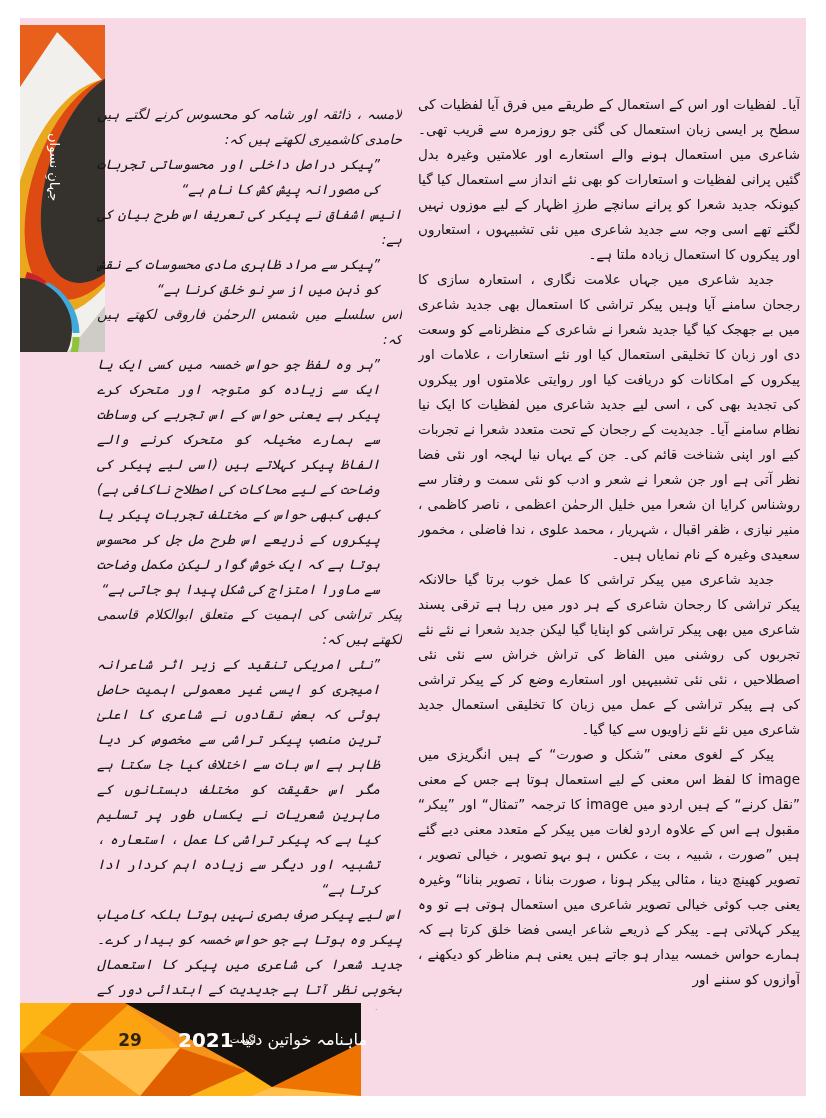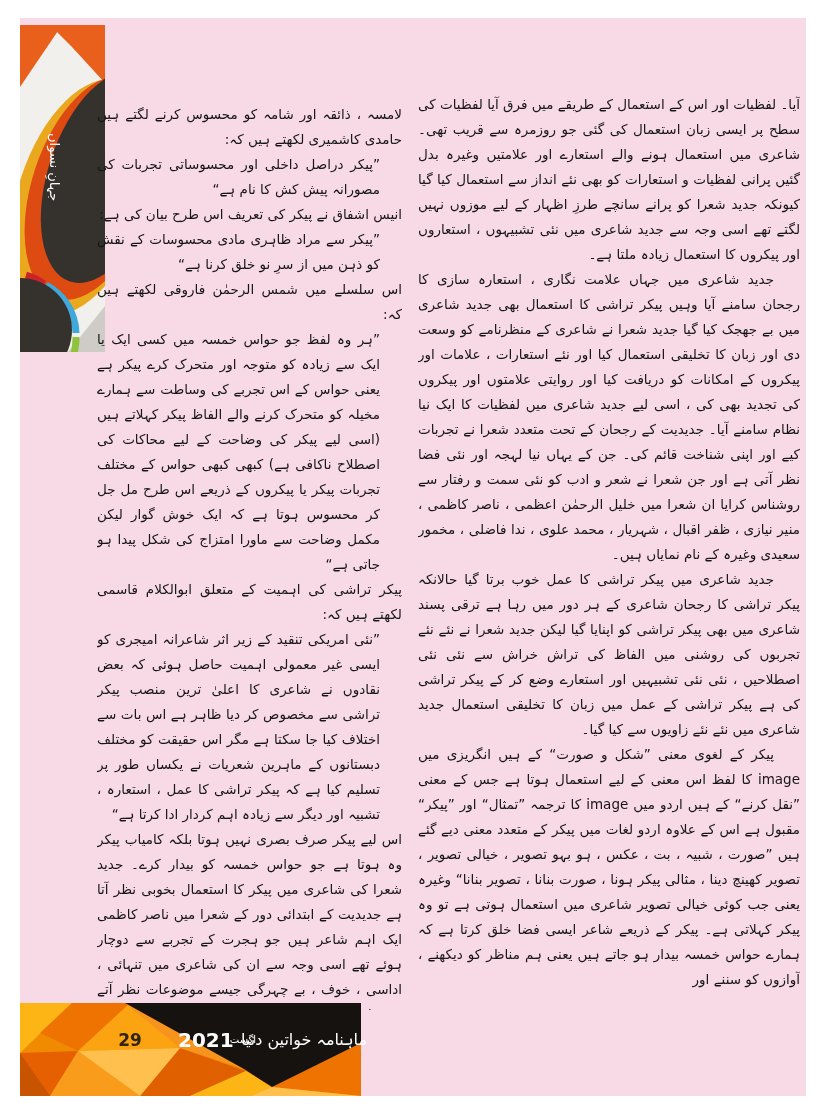--- a/index.html
+++ b/index.html
@@ -29,21 +29,21 @@
     transform-origin:left top;
   }
   
   .columns {
     position:absolute; left:77px; right:6px; top:74px; bottom:86px;
     display:flex; flex-direction:row; direction:rtl; gap:16px;
     overflow:hidden;
   }
   .col { color:#161616; overflow:hidden; }
   .col-right { width:382px; flex:0 0 auto; }
-  .col-left  { flex:1 1 auto; padding-top:10px; }
+  .col-left  { flex:1 1 auto; padding-top:10px;font-style:italic; }
   .col p {
     font-size:13.5px; line-height:25px;
     text-align:justify; direction:rtl;
   }
   .p-indent { text-indent:26px; }
   .p-quote  { margin-right:22px; }
   
   .footer-banner {
     position:absolute; left:0; top:985px;
     width:341px; height:93px;

